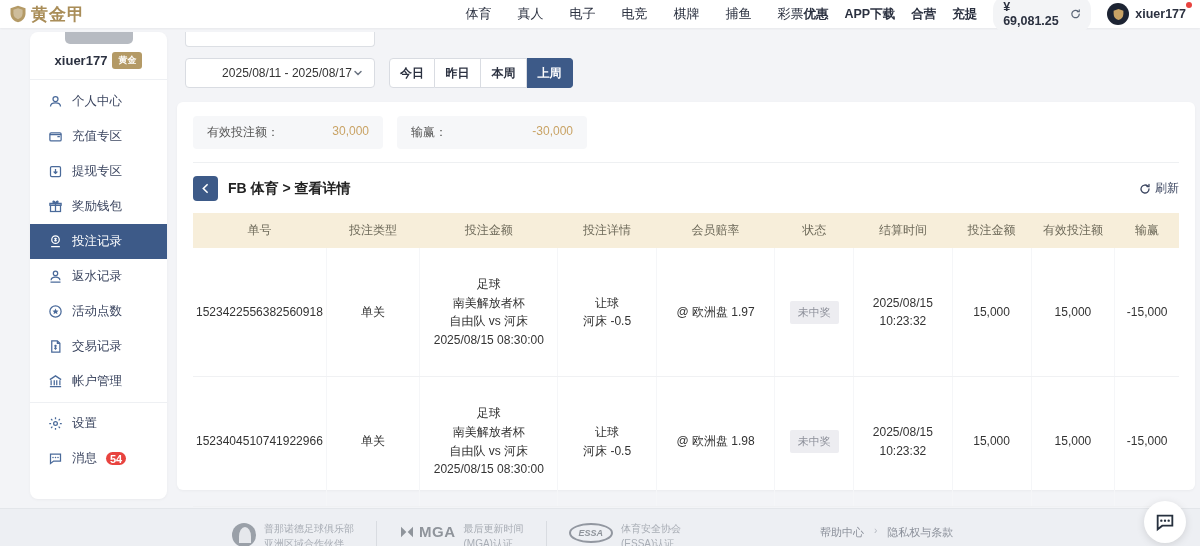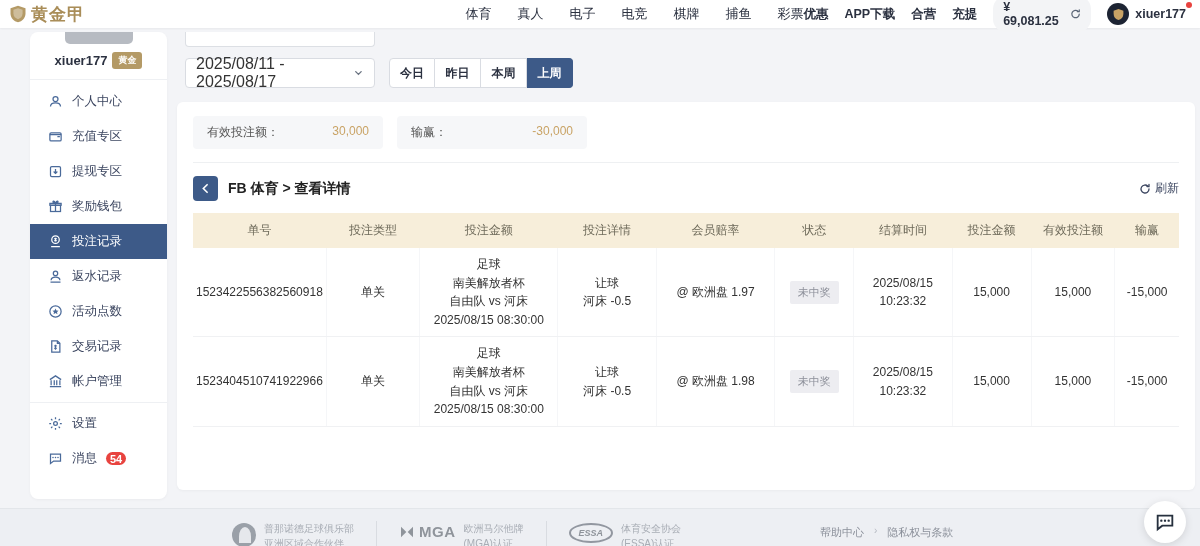--- a/index.html
+++ b/index.html
@@ -44,21 +44,21 @@
   .menu-divider { height:1px; background:#eef0f3; margin:3px 0; }
   .msg-badge { background:#e8433f; color:#fff; font-size:11px; min-width:17px; height:13px;
     border-radius:7px; display:inline-flex; align-items:center; justify-content:center; padding:0 4px; font-weight:bold; }
 
   
   .main { flex:1; display:flex; flex-direction:column; }
   .cut-input { width:190px; height:15px; background:#fff; border:1px solid #dcdfe4; border-top:none;
     border-radius:0 0 4px 4px; margin-left:8px; }
   .filter-row { display:flex; align-items:center; gap:14px; margin:11px 0 0 8px; }
   .date-select { width:190px; height:30px; background:#fff; border:1px solid #d9dce2; border-radius:4px;
-    display:flex; align-items:center; justify-content:flex-end; padding:0 10px; font-size:16px; color:#333; cursor:pointer; }
+    display:flex; align-items:center; justify-content:flex-end; padding:0 10px; font-size:12px; color:#333; cursor:pointer; }
   .chev-svg { width:12px; height:12px; stroke:#6b7482; }
   .quick-group { display:flex; }
   .quick-btn { width:46px; height:30px; background:#fff; border:1px solid #d9dce2; border-left:none;
     font-size:12px; font-weight:bold; color:#2b3140; display:flex; align-items:center; justify-content:center; cursor:pointer; }
   .quick-btn:first-child { border-left:1px solid #d9dce2; border-radius:4px 0 0 4px; }
   .quick-btn:last-child { border-radius:0 4px 4px 0; }
   .quick-btn.active { background:#3d5a88; border-color:#3d5a88; color:#fff; }
 
   .card { background:#fff; border-radius:6px; margin-top:14px; padding:14px 16px 10px;
     box-shadow:0 1px 3px rgba(0,0,0,.04); height:388px; display:flex; flex-direction:column; }
@@ -71,21 +71,21 @@
   .section-head { display:flex; align-items:center; padding:13px 0 12px; }
   .back-btn { width:25px; height:25px; border-radius:4px; background:#3d5a88; color:#fff;
     display:flex; align-items:center; justify-content:center; cursor:pointer; margin-right:10px; }
   .back-btn svg { width:13px; height:13px; stroke:#fff; }
   .section-title { font-size:14px; font-weight:bold; color:#222; }
   .refresh-link { margin-left:auto; display:flex; align-items:center; gap:4px; font-size:12px; color:#3c4660; cursor:pointer; }
   .refresh-link .refresh-svg { stroke:#3c4660; }
 
   table.bets { width:100%; border-collapse:collapse; table-layout:fixed; }
   table.bets th { background:#f7eeda; color:#6e6a5a; font-size:12px; font-weight:normal; padding:9px 3px; text-align:center; }
-  table.bets td { font-size:12px; color:#333; text-align:center; padding:7px 3px;
+  table.bets td { font-size:12px; color:#333; text-align:center; padding:27px 3px;
     border-bottom:1px solid #f0f1f3; border-right:1px solid #f5f6f8; line-height:1.55; }
   table.bets td:last-child { border-right:none; }
   .status-pill { display:inline-block; background:#ededf1; color:#8c8f99; font-size:11px; padding:3px 8px; border-radius:2px; }
 
   .card-bottom { margin-top:auto; display:flex; align-items:flex-end; padding:8px 2px 4px; }
   .note-updated { font-size:11px; color:#e9a3a3; }
   .note-warning { font-size:11px; color:#d95f5f; margin-top:5px; }
   .pagination { margin-left:auto; display:flex; gap:8px; }
   .page-btn { width:25px; height:25px; border:1px solid #d5d9df; border-radius:4px; background:#fff;
     display:flex; align-items:center; justify-content:center; cursor:pointer; }
@@ -417,21 +417,21 @@
   </div>
   <div class="cert">
     <div class="cert-logo">
       <svg width="16" height="16" viewBox="0 0 24 24" fill="#8f949b">
           <path d="M3 4v16l8-8z"></path>
           <path d="M21 4v16l-8-8z"></path>
         </svg>
       <span class="mga-text">MGA</span>
     </div>
     <div class="cert-lines">
-      <div>欧洲马尔他牌</div>
+      <div>最后更新时间</div>
       <div>(MGA)认证</div>
     </div>
   </div>
   <div class="cert">
     <div class="cert-logo">
       <span class="essa-oval">ESSA</span>
     </div>
     <div class="cert-lines">
       <div>体育安全协会</div>
       <div>(ESSA)认证</div>

